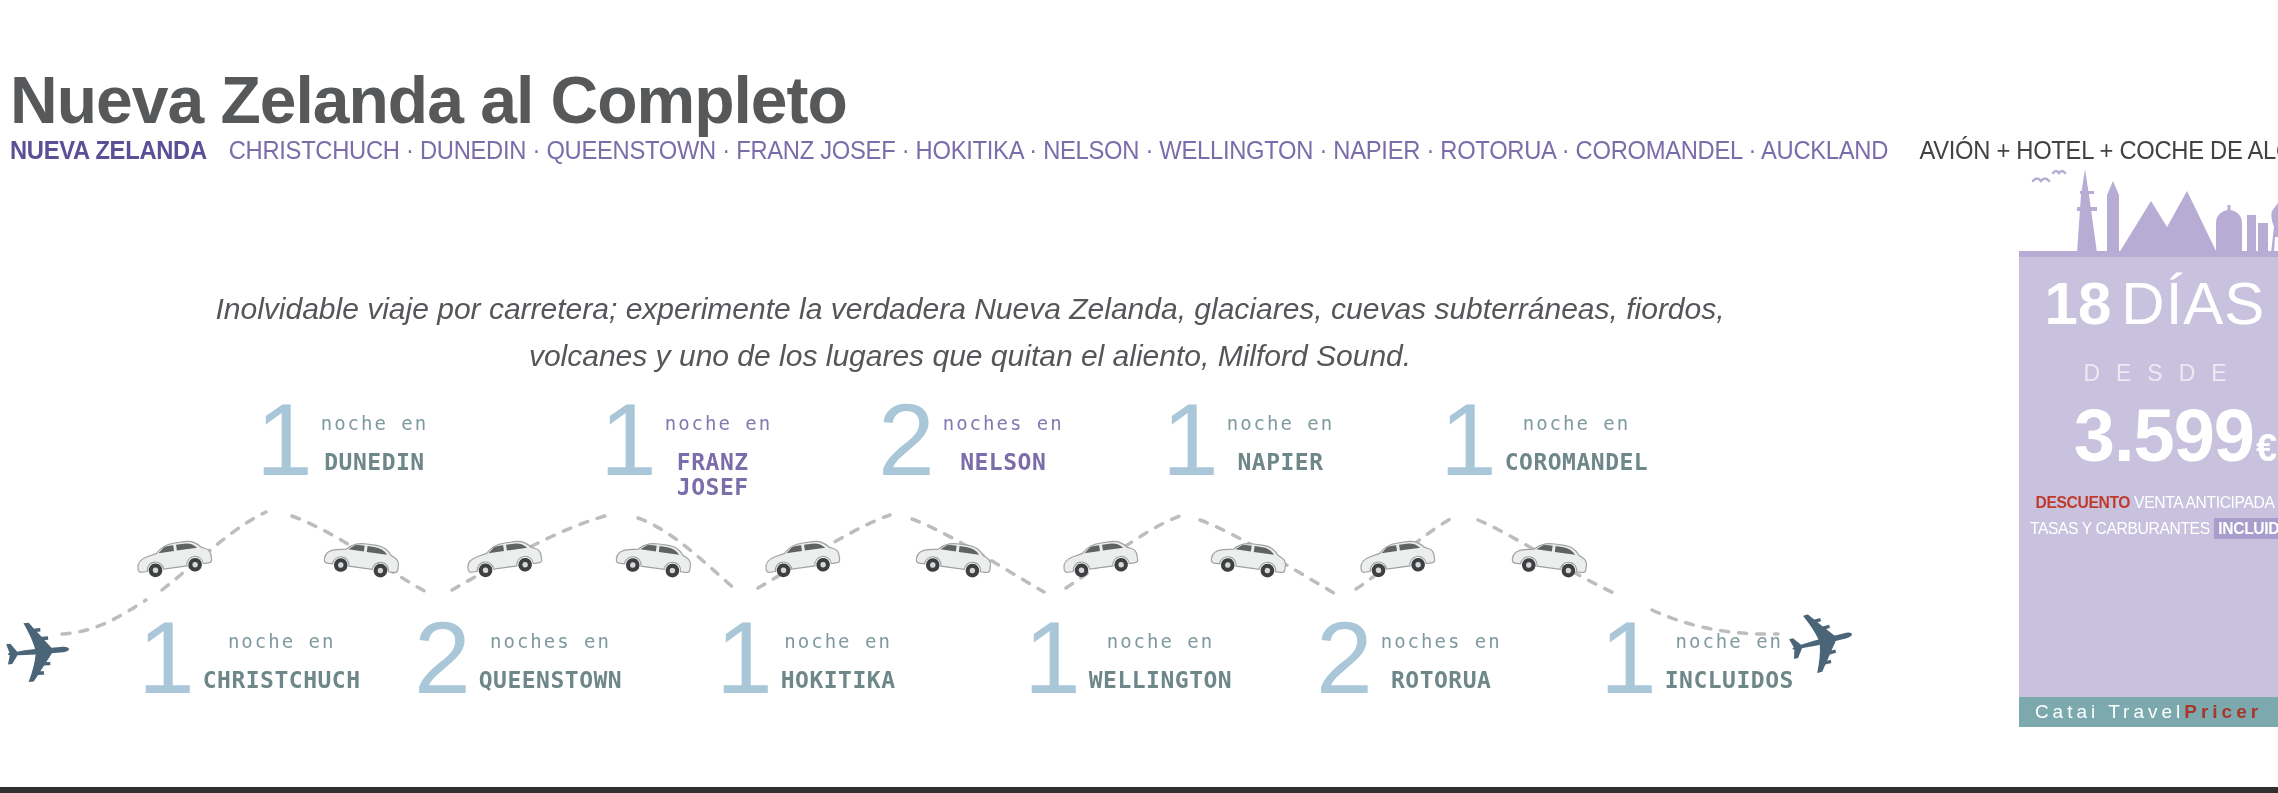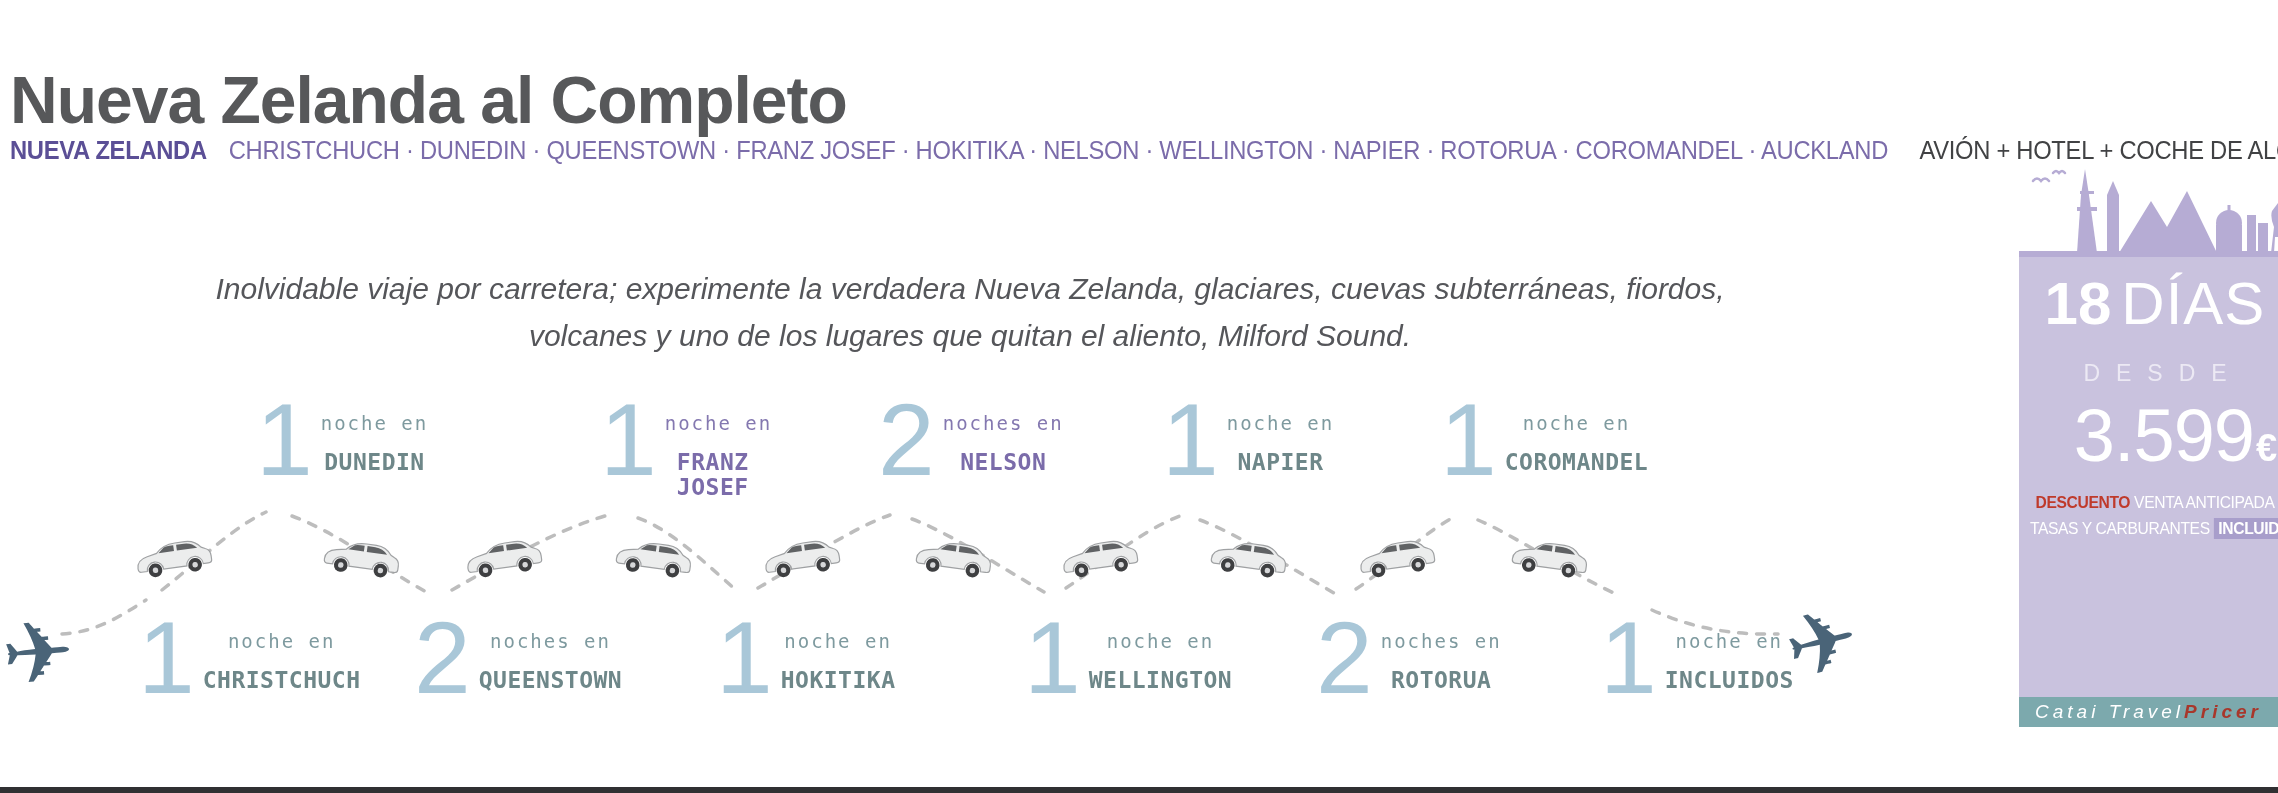--- a/index.html
+++ b/index.html
@@ -23,21 +23,21 @@
     white-space:nowrap;
     transform:scaleX(0.95);transform-origin:left center;
     font-size:25px;
   }
   .route-line .dest{font-weight:bold;color:#5b4f96;margin-right:16px;letter-spacing:-0.3px;}
   .route-line .cities{color:#7b6caa;letter-spacing:-0.3px;}
   .route-line .package{color:#414244;margin-left:26px;letter-spacing:-0.3px;}
 
   
   .description{
-    position:absolute;left:180px;top:236px;width:1580px;
+    position:absolute;left:180px;top:256px;width:1580px;
     text-align:center;font-style:italic;
     font-size:30px;line-height:1.55;color:#55565a;
   }
 
   
   .itinerary{position:absolute;left:0;top:388px;width:1950px;height:340px;}
   .route-svg{position:absolute;left:0;top:0;width:1950px;height:330px;}
 
   .plane{
     position:absolute;font-family:"DejaVu Sans", sans-serif;
@@ -79,30 +79,30 @@
     box-sizing:border-box;padding-top:12px;text-align:center;color:#ffffff;
   }
   .duration{white-space:nowrap;}
   .dur-num{font-size:60px;font-weight:bold;color:#ffffff;}
   .dur-unit{font-size:60px;font-weight:400;color:#ffffff;margin-left:10px;letter-spacing:1px;}
   .desde{
     margin-top:22px;font-size:23px;color:#ece9f4;
     letter-spacing:16px;padding-left:16px;
   }
   .price{margin-top:6px;white-space:nowrap;}
-  .price-num{font-size:74px;font-weight:normal;color:#ffffff;letter-spacing:-1px;margin-left:41px;}
+  .price-num{font-size:74px;font-weight:bold;color:#ffffff;letter-spacing:-1px;margin-left:41px;}
   .price-cur{font-size:38px;font-weight:bold;color:#ffffff;margin-left:2px;}
   .badge-lines{margin-top:12px;transform:scaleX(0.92);}
   .badge-line{font-size:17px;letter-spacing:-0.4px;line-height:1.5;white-space:nowrap;color:#ffffff;}
   .discount{color:#bf3a2b;font-weight:bold;}
   .included{background:#a89ecb;color:#ffffff;padding:1px 5px;font-weight:bold;}
   .brand-bar{
     width:259px;height:30px;background:#7ca9ad;
     display:flex;align-items:center;justify-content:center;
-    font-size:19px;letter-spacing:4px;white-space:nowrap;font-style:italic;
+    font-size:19px;letter-spacing:4px;white-space:nowrap;
   }
   .brand{color:#ffffff;}
   .brand-suffix{color:#a8372b;font-weight:bold;text-align:right;}
 
   
   .bottom-bar{position:absolute;left:0;bottom:0;width:100%;height:6px;background:#303032;}
 
   .defs-hidden{position:absolute;width:0;height:0;overflow:hidden;}
 </style>
 </head>

